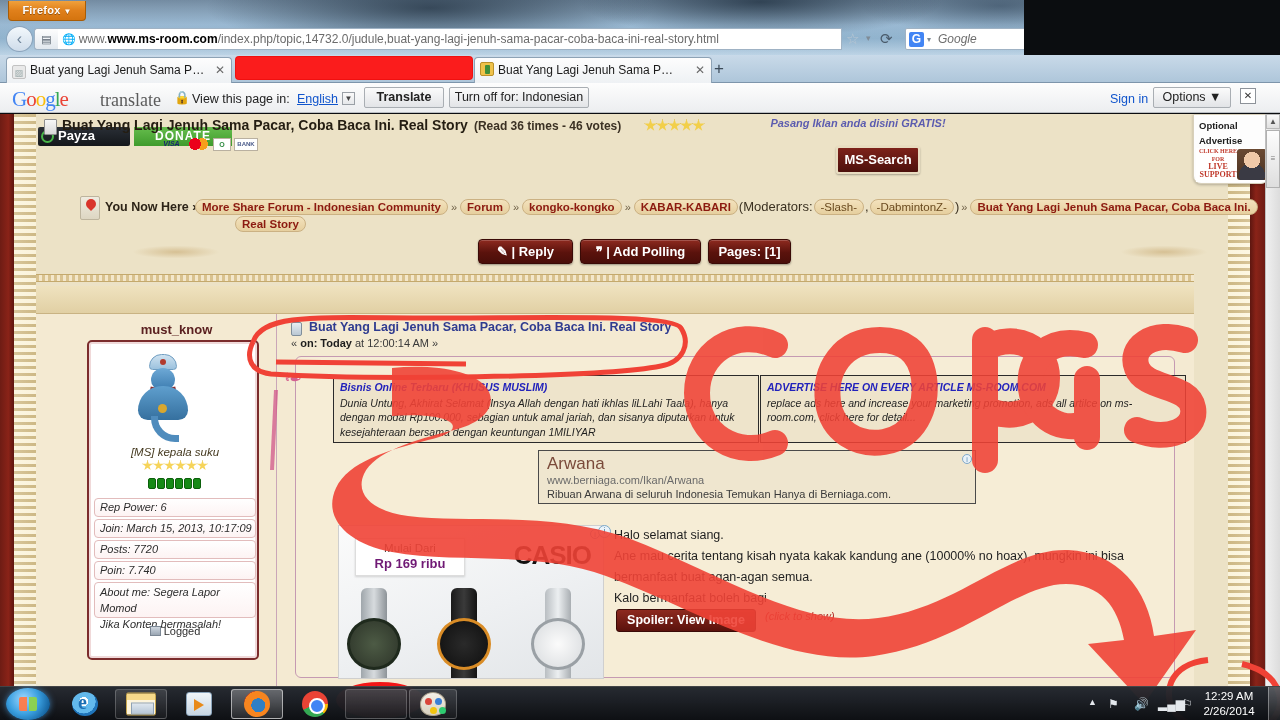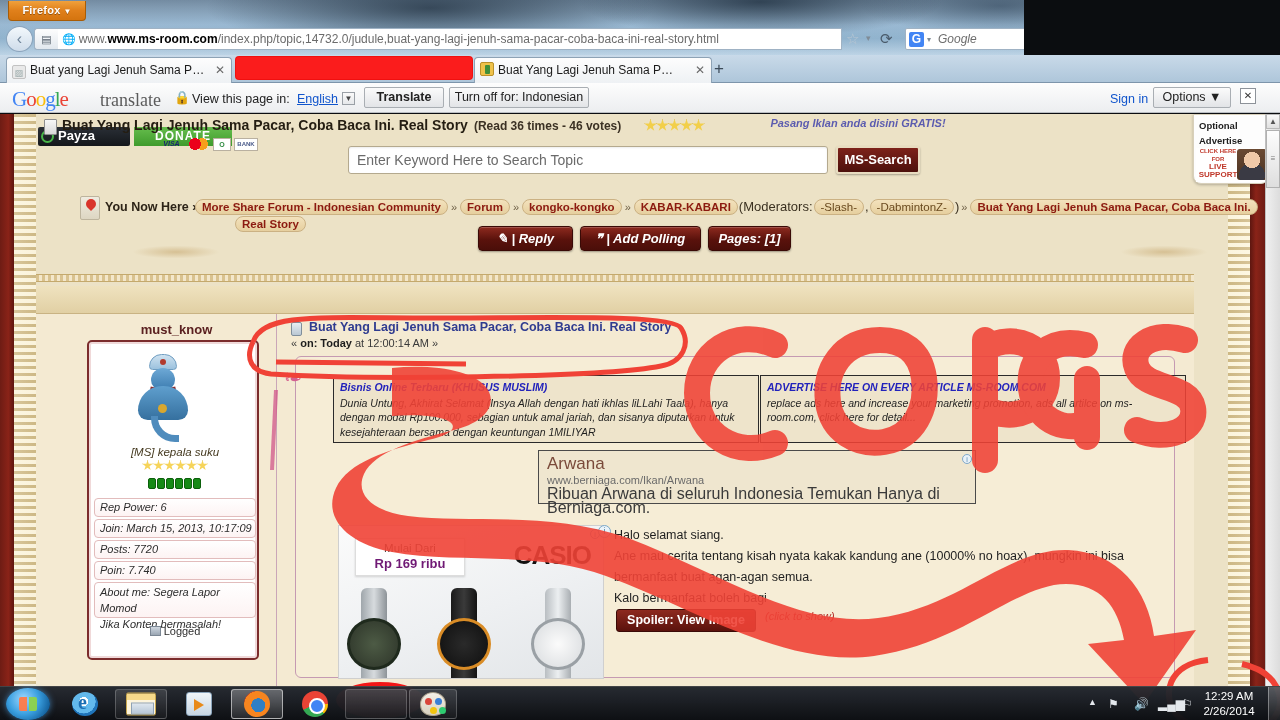--- a/index.html
+++ b/index.html
@@ -242,21 +242,21 @@
     box-shadow:0 1px 3px rgba(0,0,0,.25);
     font-size:9.5px; font-weight:bold; color:#1d1d1d; padding:3px 0 0 5px;
     line-height:15px;
   }
   #live-support-ad{
     position:absolute; left:2px; top:33px; width:72px; height:34px;
     background:#fff; overflow:hidden;
   }
   #live-support-ad .ls-text{
     position:absolute; left:1px; top:0; width:42px; text-align:center;
-    font-size:6px; font-weight:bold; color:#c0392b; line-height:7.5px;
+    font-size:6px; font-weight:bold; color:#c0392b; line-height:7.5px;font-family:Liberation Serif, serif;
   }
   #live-support-ad .ls-text .big{ font-size:8px; }
   #live-support-ad .ls-face{
     position:absolute; right:1px; top:1px; width:30px; height:31px; border-radius:3px;
     background:
       radial-gradient(circle 8px at 15px 11px,#f0c9a8 99%,transparent),
       radial-gradient(ellipse 13px 12px at 15px 26px,#3a3a44 99%,transparent),
       linear-gradient(180deg,#6b4a33,#4a3222);
   }
 
@@ -292,21 +292,21 @@
     border:1px solid #cbb183; border-radius:8px;
     font-size:11.5px; font-weight:bold; color:#8c1a10; line-height:15px;
   }
   .crumb.mod{ color:#6a4a1f; font-weight:normal; }
   .crumb-sep{ display:inline-block; margin:0 2px; color:#6d5f45; font-size:11px;}
   .crumb-plain{ display:inline-block; font-size:13px; color:#3a3020;}
   #crumb-line1{ position:absolute; left:114px; top:5px; width:1040px; white-space:nowrap;}
   #crumb-line2{ position:absolute; left:154px; top:22px; }
 
   
-  #action-button-row{ position:absolute; left:36px; top:112px; width:1158px; height:30px;font-style:italic; }
+  #action-button-row{ position:absolute; left:36px; top:125px; width:1158px; height:30px; }
   .action-btn{
     position:absolute; top:0; height:25px;
     background:linear-gradient(180deg,#8e2a1f 0%,#5a120c 55%,#4a0e09 100%);
     border:1px solid #3a0a06; border-radius:4px;
     color:#fff; font-weight:bold; font-size:13px; text-align:center; line-height:23px;
     box-shadow:0 1px 2px rgba(0,0,0,.35), inset 0 1px 0 rgba(255,255,255,.2);
   }
   #btn-reply{ left:442px; width:95px; }
   #btn-add-polling{ left:544px; width:121px; }
   #btn-pages{ left:672px; width:83px; }
@@ -454,21 +454,21 @@
   .inline-ad .ad-title{ color:#2222bb; font-weight:bold; display:block; margin-bottom:1px;}
   #inline-ad-right .ad-title{ color:#2222bb; }
 
   #arwana-ad{
     position:absolute; left:242px; top:93px; width:438px; height:54px;
     background:#efe6cf; border:1px solid #4a4a4a;
     padding:3px 8px;
   }
   #arwana-title{ font-size:17px; color:#7a4a3a; font-family:"Liberation Sans",sans-serif; line-height:19px;}
   #arwana-url{ font-size:11px; color:#6a6a6a; line-height:14px;}
-  #arwana-desc{ font-size:16px; color:#3a3a3a; line-height:14px;}
+  #arwana-desc{ font-size:11px; color:#3a3a3a; line-height:14px;}
   #arwana-info-icon{
     position:absolute; right:3px; top:3px; width:10px; height:10px; border-radius:50%;
     border:1px solid #7fa8c9; color:#4f85ad; font-size:7px; text-align:center; line-height:9px; background:#e8f1f8;
   }
 
   
   #casio-ad{
     position:absolute; left:42px; top:168px; width:266px; height:154px;
     background:linear-gradient(160deg,#fbfbfb 0%,#eef0f2 55%,#e2e5e8 100%);
     border:1px solid #cfcfcf; overflow:hidden;
@@ -697,21 +697,20 @@
         <div class="ls-text">
           <div>CLICK HERE</div>
           <div>FOR</div>
           <div class="big">LIVE</div>
           <div class="big">SUPPORT</div>
         </div>
         <div class="ls-face"></div>
       </div>
     </div>
 
-    <div id="topic-search-input">Enter Keyword Here to Search Topic</div>
     <div id="ms-search-button">MS-Search</div>
 
     <div id="breadcrumb">
       <div id="location-pin-icon">
           <span class="pin"></span>
         </div>
       <div id="you-now-here-label">You Now Here »</div>
       <div id="crumb-line1">
         <span class="crumb">More Share Forum - Indonesian Community</span><span class="crumb-sep">»</span><span class="crumb">Forum</span><span class="crumb-sep">»</span><span class="crumb">kongko-kongko</span><span class="crumb-sep">»</span><span class="crumb">KABAR-KABARI</span><span class="crumb-plain">(Moderators:</span><span class="crumb mod">-Slash-</span><span class="crumb-plain">,</span><span class="crumb mod">-DabmintonZ-</span><span class="crumb-plain">)</span><span class="crumb-sep">»</span><span class="crumb">Buat Yang Lagi Jenuh Sama Pacar, Coba Baca Ini.</span>
       </div>

